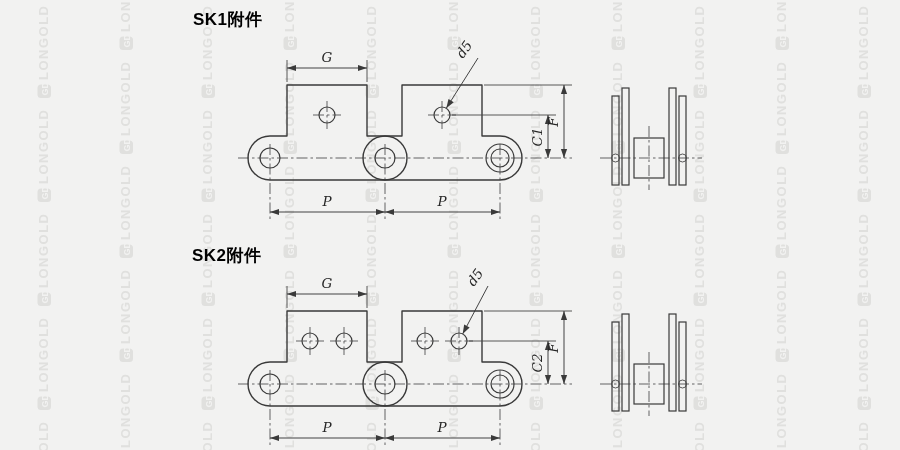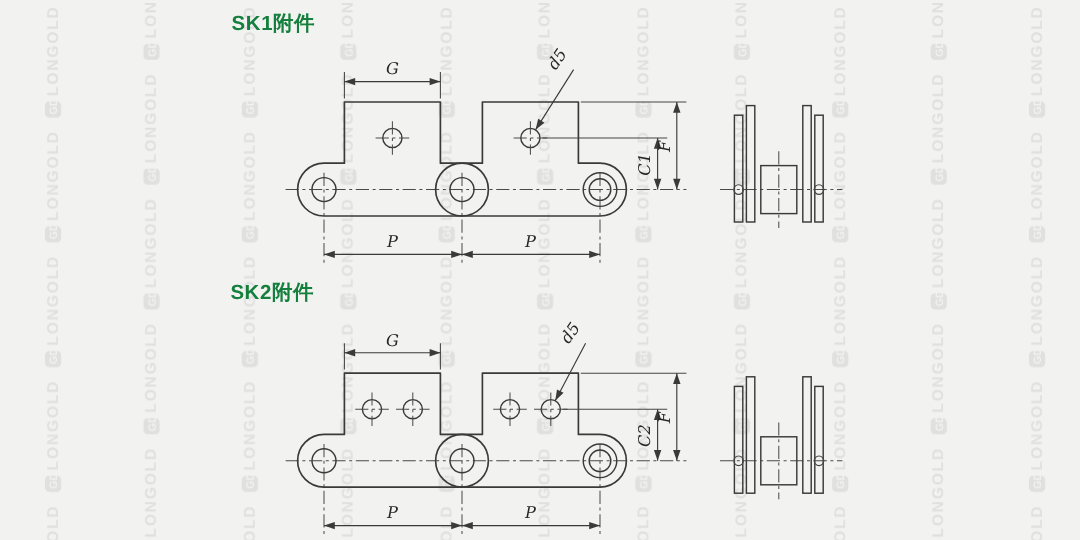--- a/index.html
+++ b/index.html
@@ -5,21 +5,21 @@
   html,body{margin:0;padding:0;}
   body{
     width:900px;height:450px;position:relative;overflow:hidden;
     background:#f2f2f1;
     font-family:"Liberation Sans", sans-serif;
   }
   .stage{position:absolute;inset:0;}
   .stage svg{position:absolute;left:0;top:0;}
   .section-title{
     position:absolute;
-    font-weight:bold;font-size:17px;color:#15803d;
+    font-weight:bold;font-size:17px;color:#000000;
     font-family:"Liberation Sans", sans-serif;
     letter-spacing:0.5px;
   }
   
   .ol{stroke:#3a3a3a;stroke-width:1.4;fill:none;stroke-linejoin:round;}
   .ol2{stroke:#3a3a3a;stroke-width:1.2;fill:none;}
   .thin{stroke:#454545;stroke-width:0.9;fill:none;}
   .dimline{stroke:#3a3a3a;stroke-width:0.95;fill:none;}
   .cl{stroke:#4a4a4a;stroke-width:0.85;fill:none;stroke-dasharray:11 3 2.5 3;}
   .dim{font-family:"DejaVu Serif", serif;font-style:italic;font-size:13.5px;fill:#262626;}
@@ -202,13 +202,13 @@
       <rect class="ol2" x="679" y="96" width="7" height="89"></rect>
       <rect class="ol2" x="634" y="138" width="30" height="40"></rect>
       <circle class="thin" cx="615.5" cy="158" r="4"></circle>
       <circle class="thin" cx="682.5" cy="158" r="4"></circle>
     </g>
   </g>
 </svg>
 </div>
 
 <div class="section-title" style="left:193px;top:8px;">SK1附件</div>
-<div class="section-title" style="left:192px;top:232px;">SK2附件</div>
+<div class="section-title" style="left:192px;top:244px;">SK2附件</div>
 
 </body></html>

